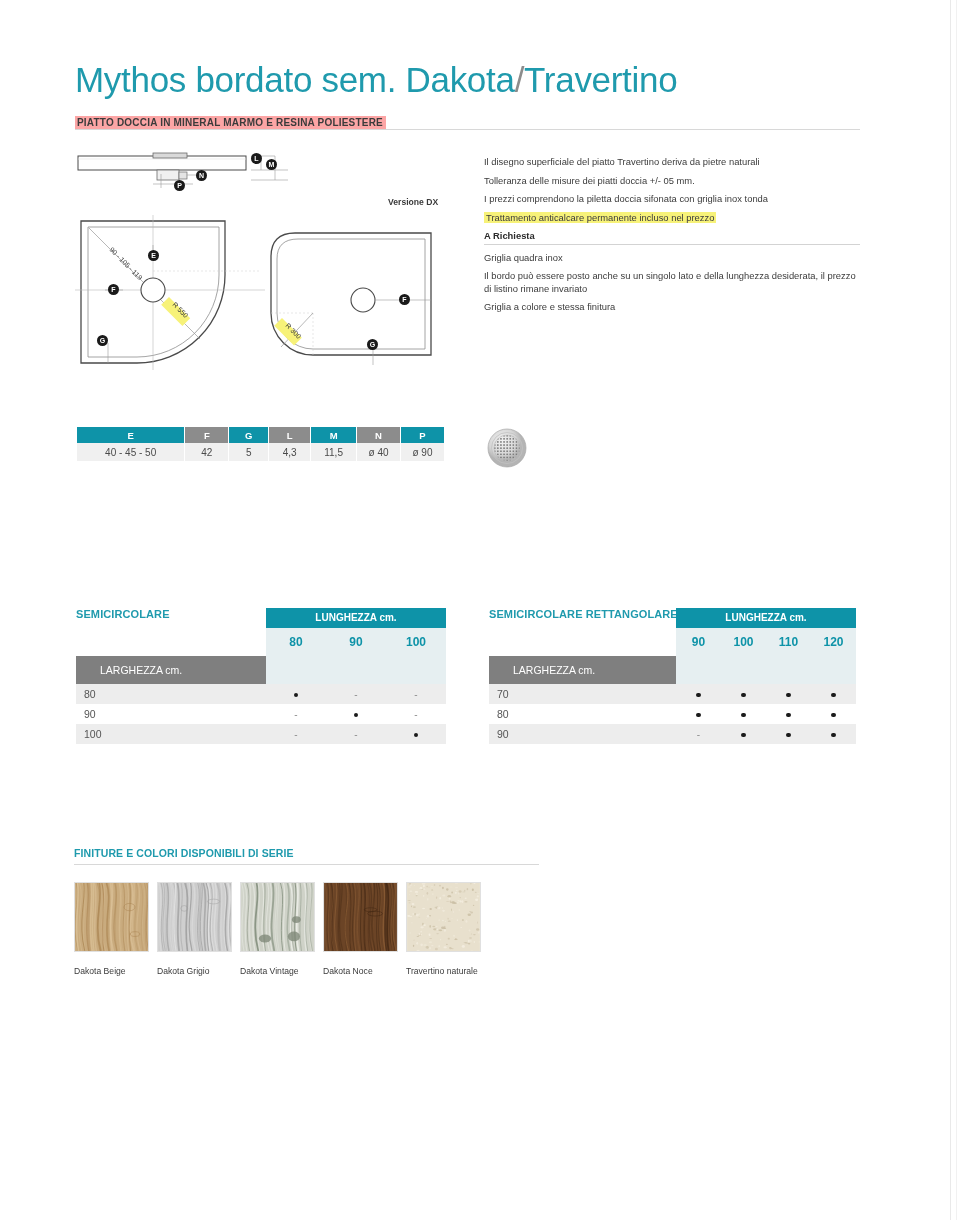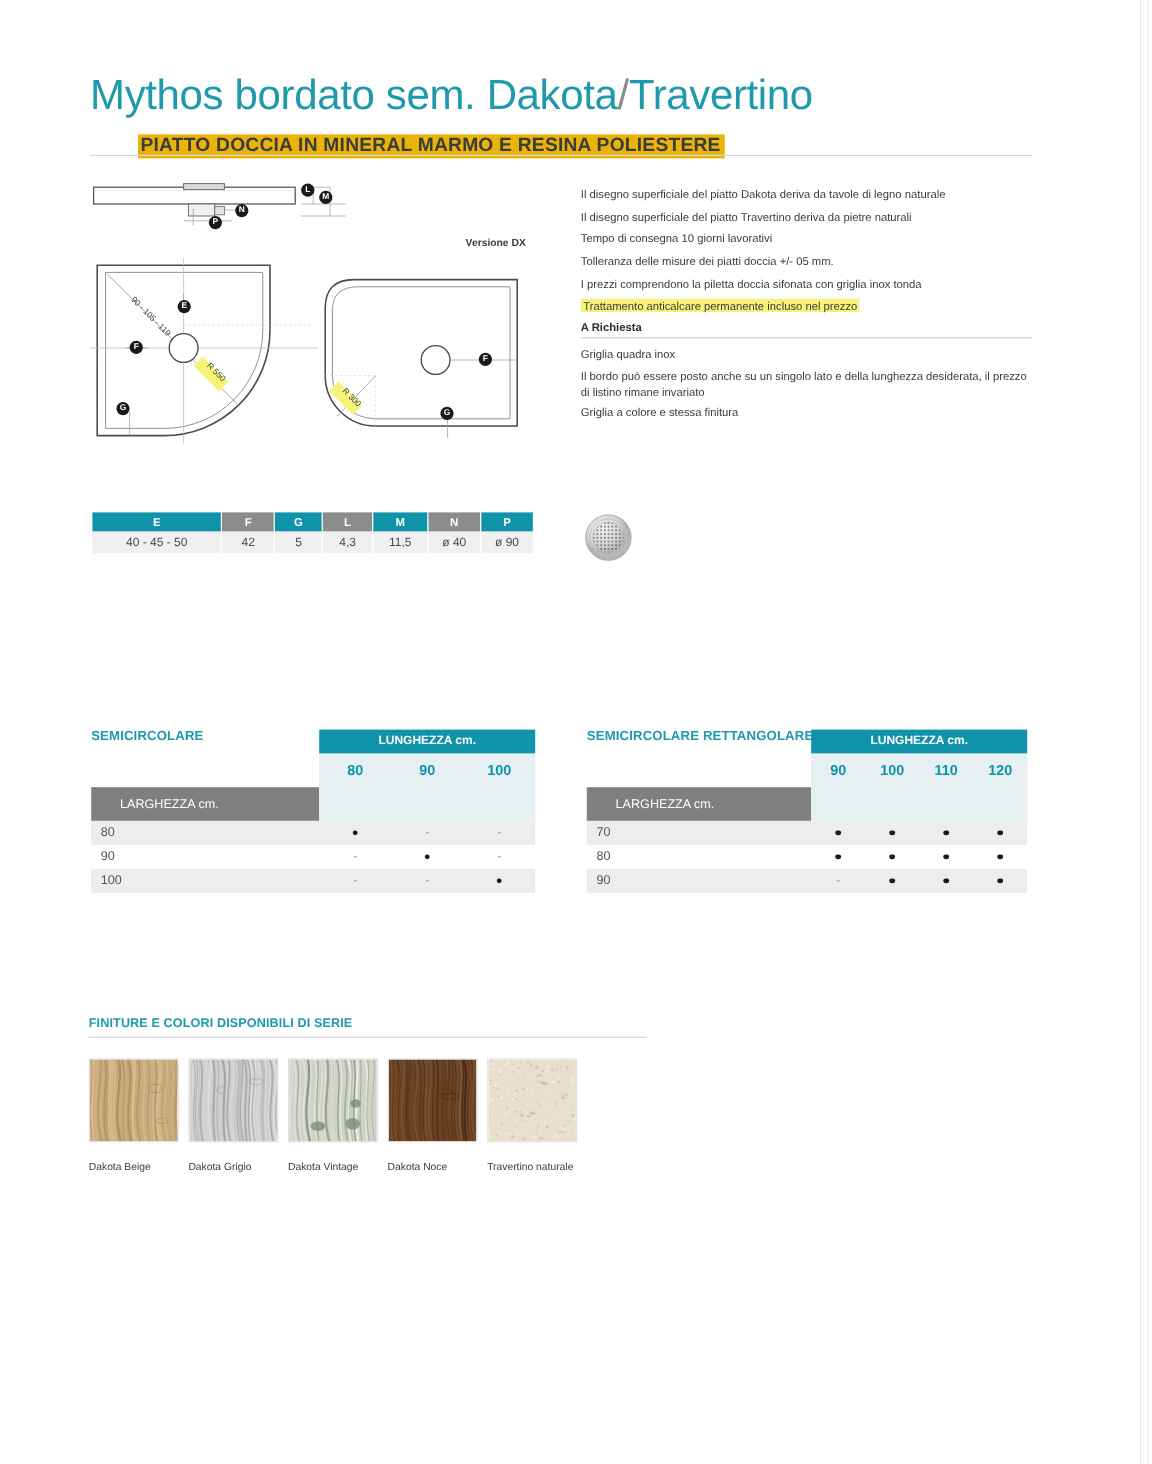--- a/index.html
+++ b/index.html
@@ -12,22 +12,22 @@
   }
   .page { position: relative; width: 960px; height: 1040px; background: #fff; border-radius: 13px; }
   .edge-line { position: absolute; top: 0; right: 9px; width: 1px; height: 1220px; background: #e9e9e9; }
   .edge-line2 { position: absolute; top: 0; right: 3px; width: 1px; height: 1220px; background: #f1f1f1; }
 
   
   .title { position: absolute; left: 75px; top: 60px; font-size: 35px; font-weight: 400;
            letter-spacing: -0.3px; color: #1f9aad; white-space: nowrap; }
   .title .slash { color: #8c8c8c; font-weight: 300; }
   .subtitle-wrap { position: absolute; left: 75px; top: 112px; width: 785px; }
-  .subtitle { display: inline-block; background: #eab308; color: #3b3b3b;
-              font-size: 16px; font-weight: 700; letter-spacing: 0.2px; padding: 1px 3px 1px 2px; margin-left: 40px; }
+  .subtitle { display: inline-block; background: #fca5a5; color: #3b3b3b;
+              font-size: 10px; font-weight: 700; letter-spacing: 0.2px; padding: 1px 3px 1px 2px; }
   .subtitle-rule { position: absolute; left: 75px; top: 129px; width: 785px; height: 1px; background: #d8d8d8; }
 
   
   .draw-area { position: absolute; left: 70px; top: 145px; width: 400px; height: 240px; }
   .sec-view { position: absolute; left: 5px; top: 5px; width: 255px; height: 50px; }
   .plan-left { position: absolute; left: 5px; top: 70px; width: 190px; height: 155px; }
   .plan-right { position: absolute; left: 185px; top: 70px; width: 190px; height: 155px; }
   .versione-dx { position: absolute; left: 318px; top: 52px; font-size: 8.6px; font-weight: 700; color: #3b3b3b; }
 
   .badge { position: absolute; width: 11px; height: 11px; border-radius: 50%;
@@ -161,23 +161,21 @@
 
       <circle cx="108" cy="85" r="12" fill="#ffffff" stroke="#4a4a4a" stroke-width="1.1"></circle>
       <path d="M120 85 L176 85" stroke="#9a9a9a" stroke-width="0.6"></path>
       <path d="M118 125 L118 150" stroke="#9a9a9a" stroke-width="0.6"></path>
     </svg>
     <div class="badge" style="left:329px; top:149px;">F</div>
     <div class="badge" style="left:297px; top:194px;">G</div>
   </div>
 
   <div class="desc">
-    <div class="line">Il disegno superficiale del piatto Dakota deriva da tavole di legno naturale</div>
     <div class="line">Il disegno superficiale del piatto Travertino deriva da pietre naturali</div>
-    <div class="line">Tempo di consegna 10 giorni lavorativi</div>
     <div class="line">Tolleranza delle misure dei piatti doccia +/- 05 mm.</div>
     <div class="line">I prezzi comprendono la piletta doccia sifonata con griglia inox tonda</div>
     <div class="line">
       <span class="hl">Trattamento anticalcare permanente incluso nel prezzo</span>
     </div>
     <div class="sub-head">A Richiesta</div>
     <div class="rule"></div>
     <div class="line">Griglia quadra inox</div>
     <div class="line wrap2">Il bordo può essere posto anche su un singolo lato e della lunghezza desiderata, il prezzo di listino rimane invariato</div>
     <div class="line">Griglia a colore e stessa finitura</div>

